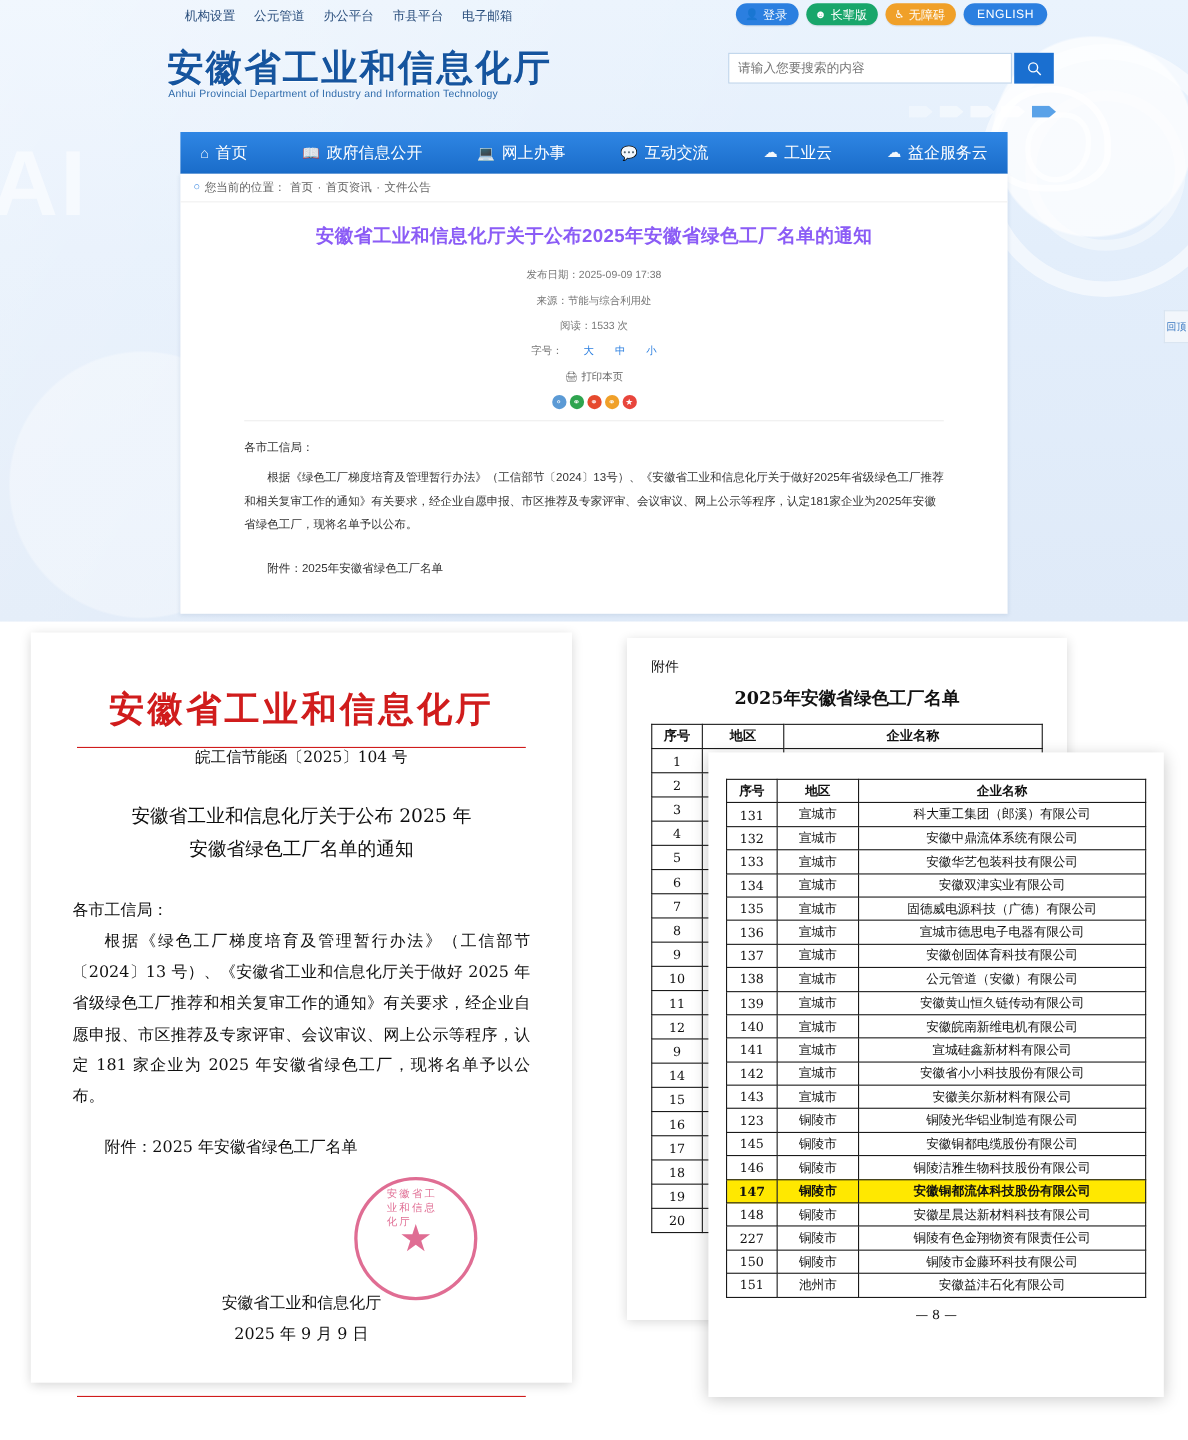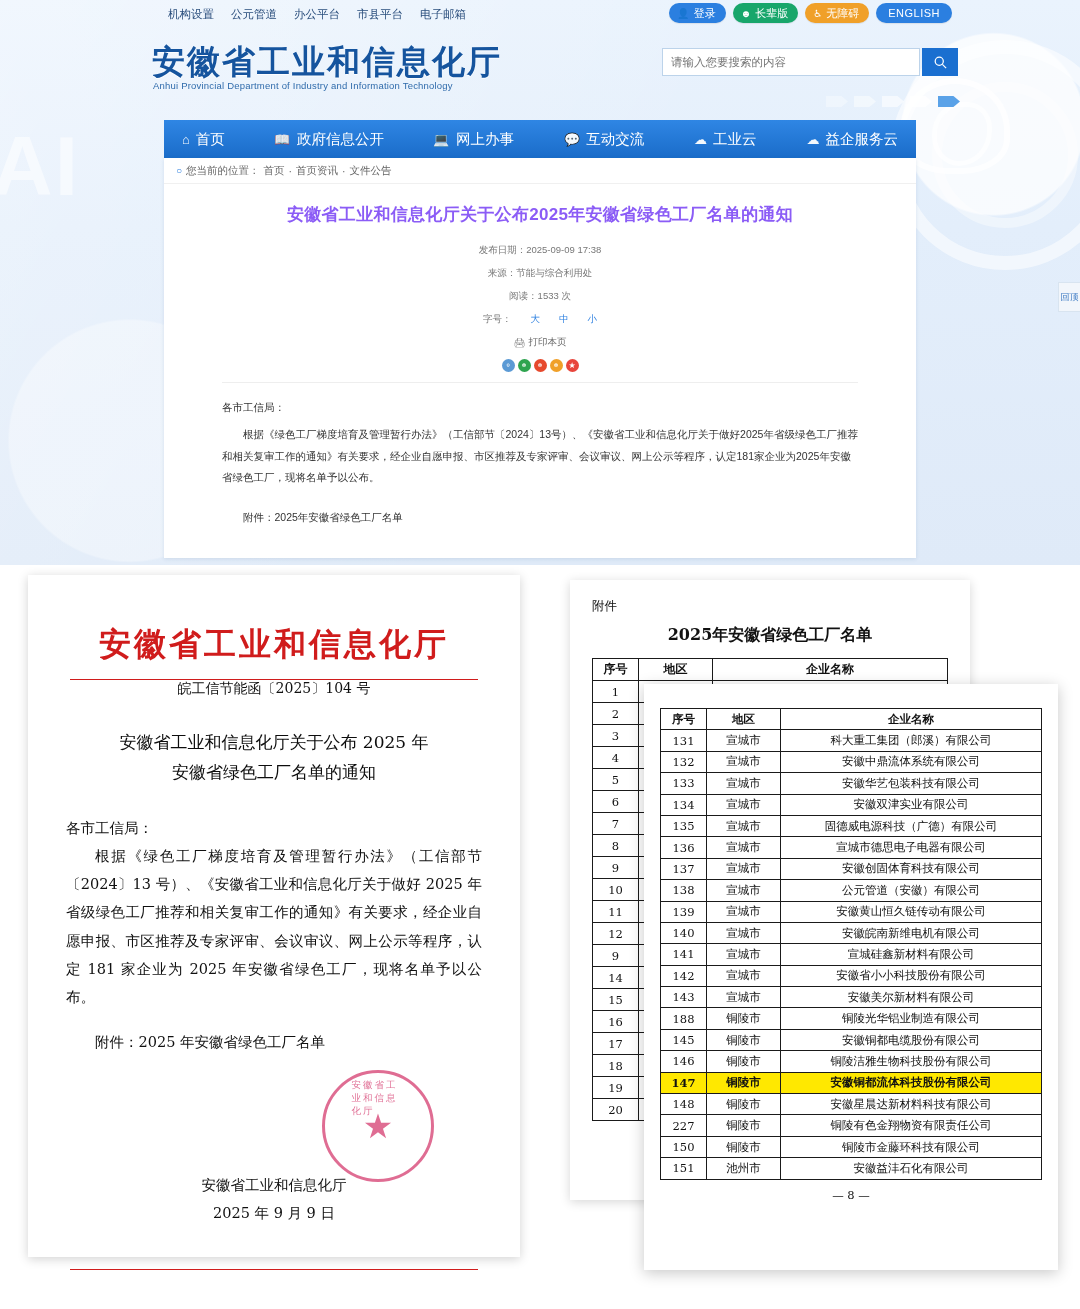--- a/index.html
+++ b/index.html
@@ -607,21 +607,21 @@
           <td>142</td>
           <td>宣城市</td>
           <td>安徽省小小科技股份有限公司</td>
         </tr>
       <tr>
           <td>143</td>
           <td>宣城市</td>
           <td>安徽美尔新材料有限公司</td>
         </tr>
       <tr>
-          <td>188</td>
+          <td>123</td>
           <td>铜陵市</td>
           <td>铜陵光华铝业制造有限公司</td>
         </tr>
       <tr>
           <td>145</td>
           <td>铜陵市</td>
           <td>安徽铜都电缆股份有限公司</td>
         </tr>
       <tr>
           <td>146</td>

